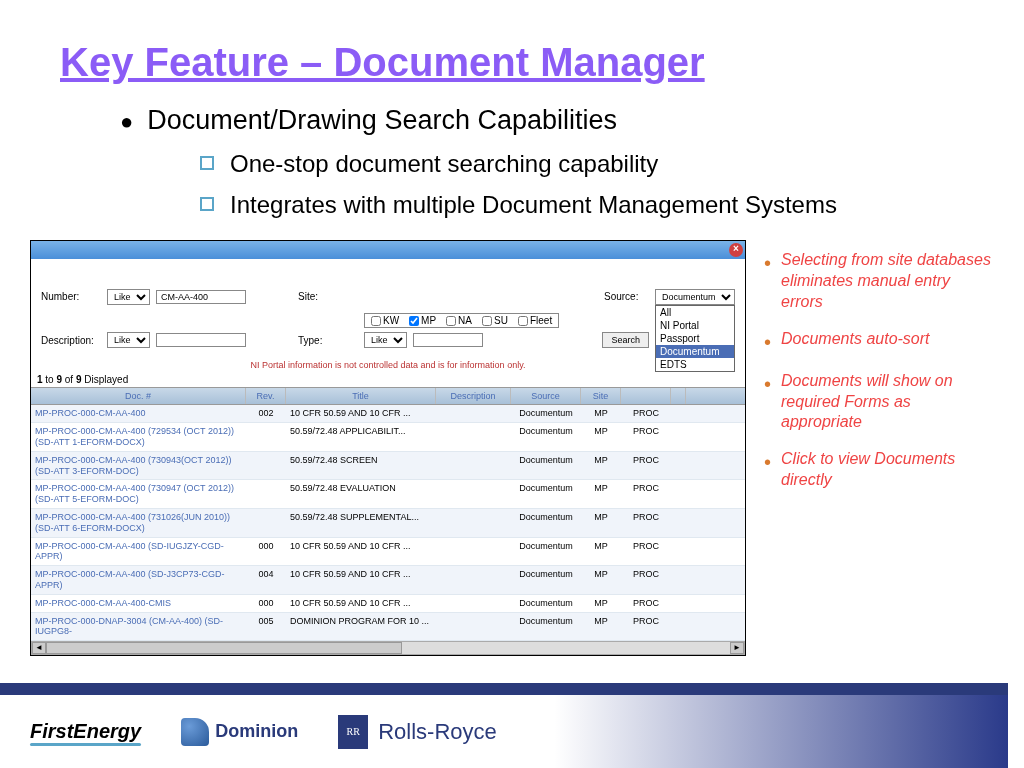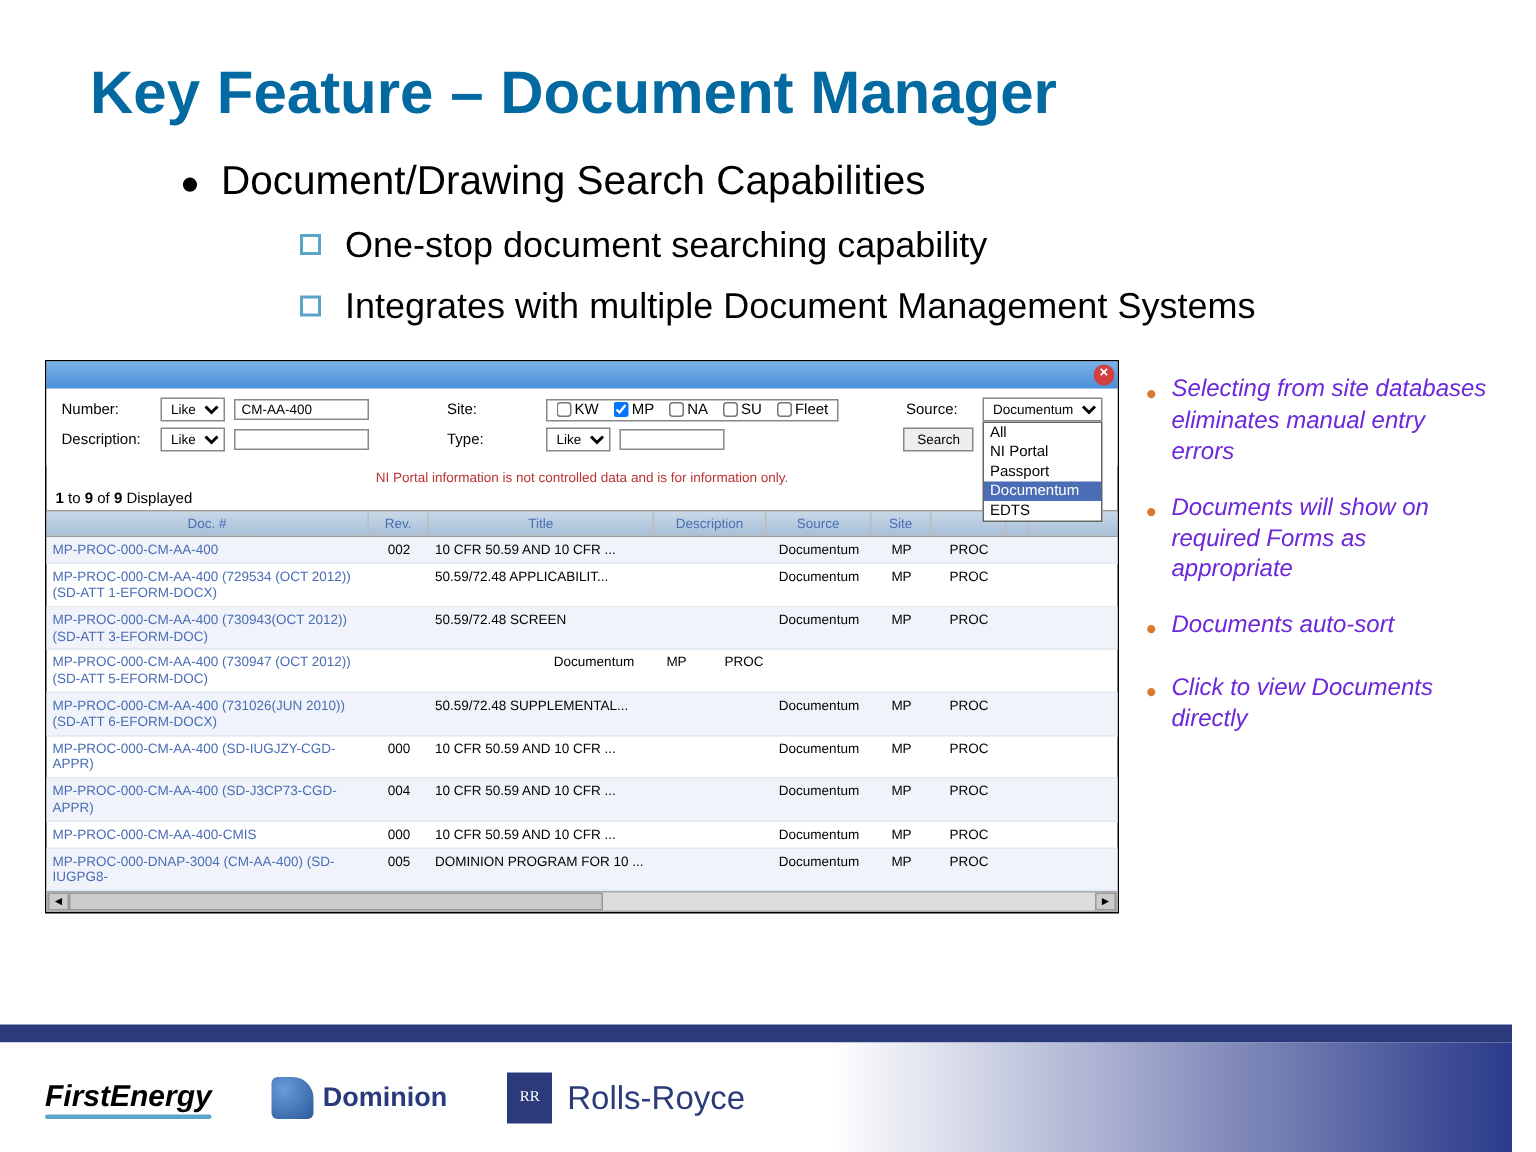--- a/index.html
+++ b/index.html
@@ -1,35 +1,35 @@
 <!DOCTYPE html>
 <html><head>
 <meta charset="utf-8">
 <style>
 * { box-sizing: border-box; margin: 0; padding: 0; }
 body { width: 1024px; height: 768px; background: #fff; font-family: Arial, sans-serif; position: relative; overflow: hidden; }
 .slide { padding: 40px 60px 0 60px; }
-h1 { font-size: 40px; font-weight: bold; color: #0369a1; margin-bottom: 20px; }
+h1 { font-size: 40px; font-weight: bold; color: #8b5cf6; margin-bottom: 20px; text-decoration: underline; }
 .bullet-main { font-size: 27px; margin-left: 60px; margin-bottom: 12px; display: flex; align-items: flex-start; }
 .bullet-main::before { content: "●"; font-size: 22px; margin-right: 14px; margin-top: 4px; }
 .bullet-sub { font-size: 24px; margin-left: 140px; margin-bottom: 10px; display: flex; align-items: flex-start; line-height: 1.3; }
 .bullet-sub::before { content: ""; width: 10px; height: 10px; border: 2px solid #5aa5c8; margin-right: 16px; margin-top: 8px; flex-shrink: 0; }
 .content-row { display: flex; gap: 18px; margin-top: 20px; padding: 0 30px; }
 .screenshot { flex: 1; border: 1px solid #000; background: #fff; font-size: 9px; font-family: Tahoma, Arial, sans-serif; }
 .side-bullets { width: 230px; padding-top: 10px; }
-.side-bullet { color: #6d28d9; font-size: 16px; font-style: italic; margin-bottom: 16px; display: flex; align-items: flex-start; line-height: 1.3; }
+.side-bullet { color: #ef4444; font-size: 16px; font-style: italic; margin-bottom: 16px; display: flex; align-items: flex-start; line-height: 1.3; }
 .side-bullet::before { content: "•"; color: #d97a2e; font-size: 20px; margin-right: 10px; font-style: normal; flex-shrink: 0; }
 .app-header { background: linear-gradient(to bottom, #7ab3e8, #4a8fd9); height: 18px; position: relative; }
 .close-btn { position: absolute; right: 2px; top: 2px; width: 14px; height: 14px; background: #d04040; border-radius: 50%; color: #fff; font-size: 10px; text-align: center; line-height: 12px; font-weight: bold; }
 .search-area { padding: 6px 10px; background: #fff; }
 .search-row { display: flex; align-items: center; gap: 6px; margin-bottom: 4px; font-size: 10px; justify-content: space-between; }
 .search-label { width: 60px; }
 .search-select { border: 1px solid #888; padding: 1px 2px; font-size: 9px; background: #fff; }
 .search-input { border: 1px solid #888; padding: 1px 4px; font-size: 9px; width: 90px; }
-.checkbox-group { display: flex; gap: 10px; align-items: center; border: 1px solid #888; padding: 1px 6px; }
+.checkbox-group { display: flex; gap: 10px; align-items: center; border: 1px solid #888; padding: 1px 6px; margin-top: 48px; }
 .cb { display: flex; align-items: center; gap: 2px; }
 .cb input { width: 10px; height: 10px; }
 .source-dropdown { position: relative; }
 .dropdown-list { position: absolute; top: 16px; right: 0; border: 1px solid #666; background: #fff; font-size: 10px; width: 80px; z-index: 10; }
 .dropdown-item { padding: 1px 4px; }
 .dropdown-item.selected { background: #4a6db5; color: #fff; }
 .warning-text { color: #bb3333; text-align: center; font-size: 9px; padding: 2px 0; }
 .result-count { font-size: 10px; padding: 2px 6px; }
 .result-count b { font-weight: bold; }
 .table-header { display: flex; background: linear-gradient(to bottom, #c8d8e8, #a8c0d8); color: #4a6db5; font-size: 9px; border-top: 1px solid #999; border-bottom: 1px solid #999; }
@@ -180,20 +180,21 @@
           <div class="col-rev"></div>
           <div class="col-title">50.59/72.48 SCREEN</div>
           <div class="col-desc"></div>
           <div class="col-source">Documentum</div>
           <div class="col-site">MP</div>
           <div class="col-type">PROC</div>
         </div>
         <div class="table-row">
           <div class="col-doc">MP-PROC-000-CM-AA-400 (730947 (OCT 2012)) (SD-ATT 5-EFORM-DOC)</div>
           <div class="col-rev"></div>
+          <div class="col-title">50.59/72.48 EVALUATION</div>
           <div class="col-desc"></div>
           <div class="col-source">Documentum</div>
           <div class="col-site">MP</div>
           <div class="col-type">PROC</div>
         </div>
         <div class="table-row">
           <div class="col-doc">MP-PROC-000-CM-AA-400 (731026(JUN 2010)) (SD-ATT 6-EFORM-DOCX)</div>
           <div class="col-rev"></div>
           <div class="col-title">50.59/72.48 SUPPLEMENTAL...</div>
           <div class="col-desc"></div>
@@ -244,24 +245,24 @@
       <div class="gap"></div>
       <div class="scroll-arrow">►</div>
     </div>
   </div>
 
   <div class="side-bullets">
     <div class="side-bullet">
         <span>Selecting from site databases eliminates manual entry errors</span>
       </div>
     <div class="side-bullet">
+        <span>Documents auto-sort</span>
+      </div>
+    <div class="side-bullet">
         <span>Documents will show on required Forms as appropriate</span>
-      </div>
-    <div class="side-bullet">
-        <span>Documents auto-sort</span>
       </div>
     <div class="side-bullet">
         <span>Click to view Documents directly</span>
       </div>
   </div>
 </div>
 
 <div class="footer-bar">
   <div class="blue-stripe"></div>
   <div class="logo-area">

